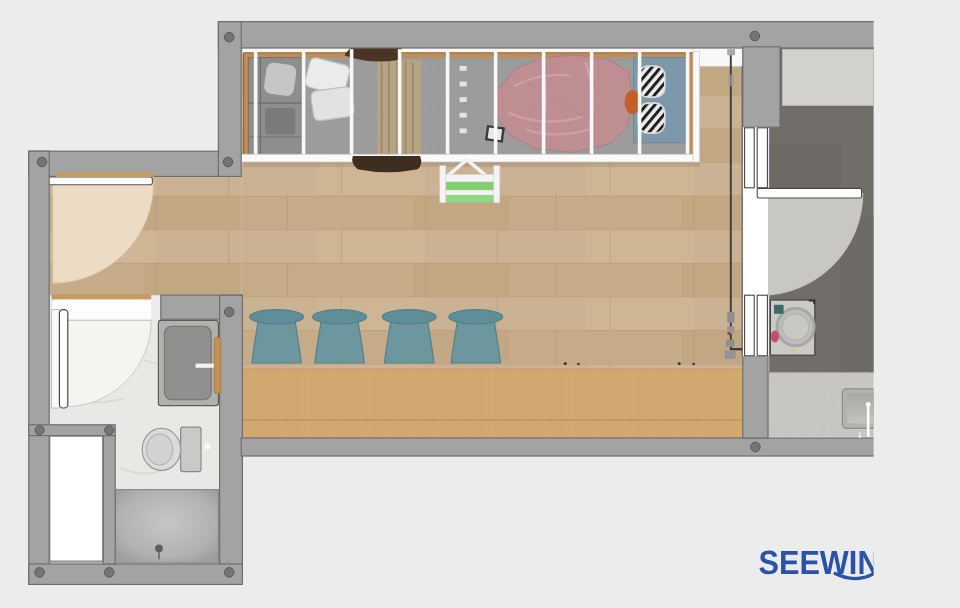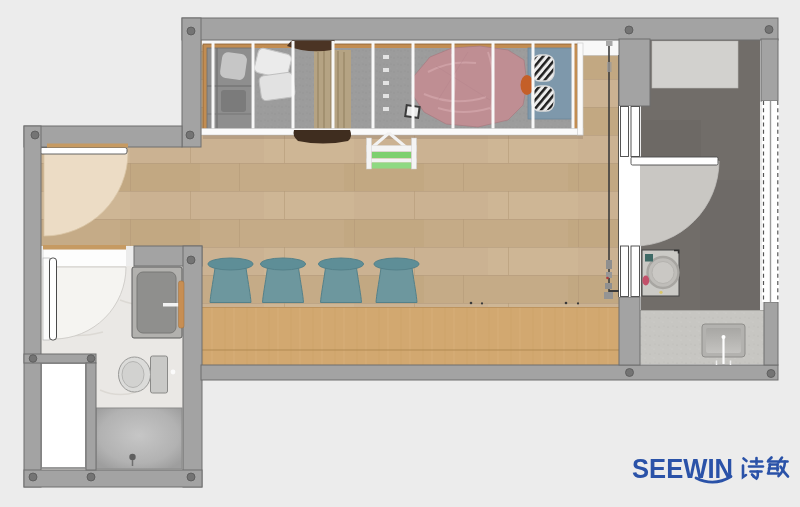--- a/index.html
+++ b/index.html
@@ -1,16 +1,16 @@
 <!DOCTYPE html>
 <html><head>
 <meta charset="utf-8">
 <style>
 html,body{margin:0;padding:0;background:#ececec;font-family:"Liberation Sans",sans-serif;}
-#stage{position:relative;width:800px;height:507px;overflow:hidden;}
+#stage{position:relative;width:728px;height:507px;overflow:hidden;}
 </style>
 </head>
 <body>
 <div id="stage">
 <svg width="800" height="507" viewBox="0 0 800 507" xmlns="http://www.w3.org/2000/svg">
 <defs>
 <pattern id="wd" width="224" height="56" patternUnits="userSpaceOnUse" patternTransform="translate(0,23)">
   <rect width="224" height="28" fill="#cbb292"></rect>
   <rect y="28" width="224" height="28" fill="#c5ab87"></rect>
   <rect x="40" y="0" width="90" height="28" fill="#d1b998" opacity="0.5"></rect>

